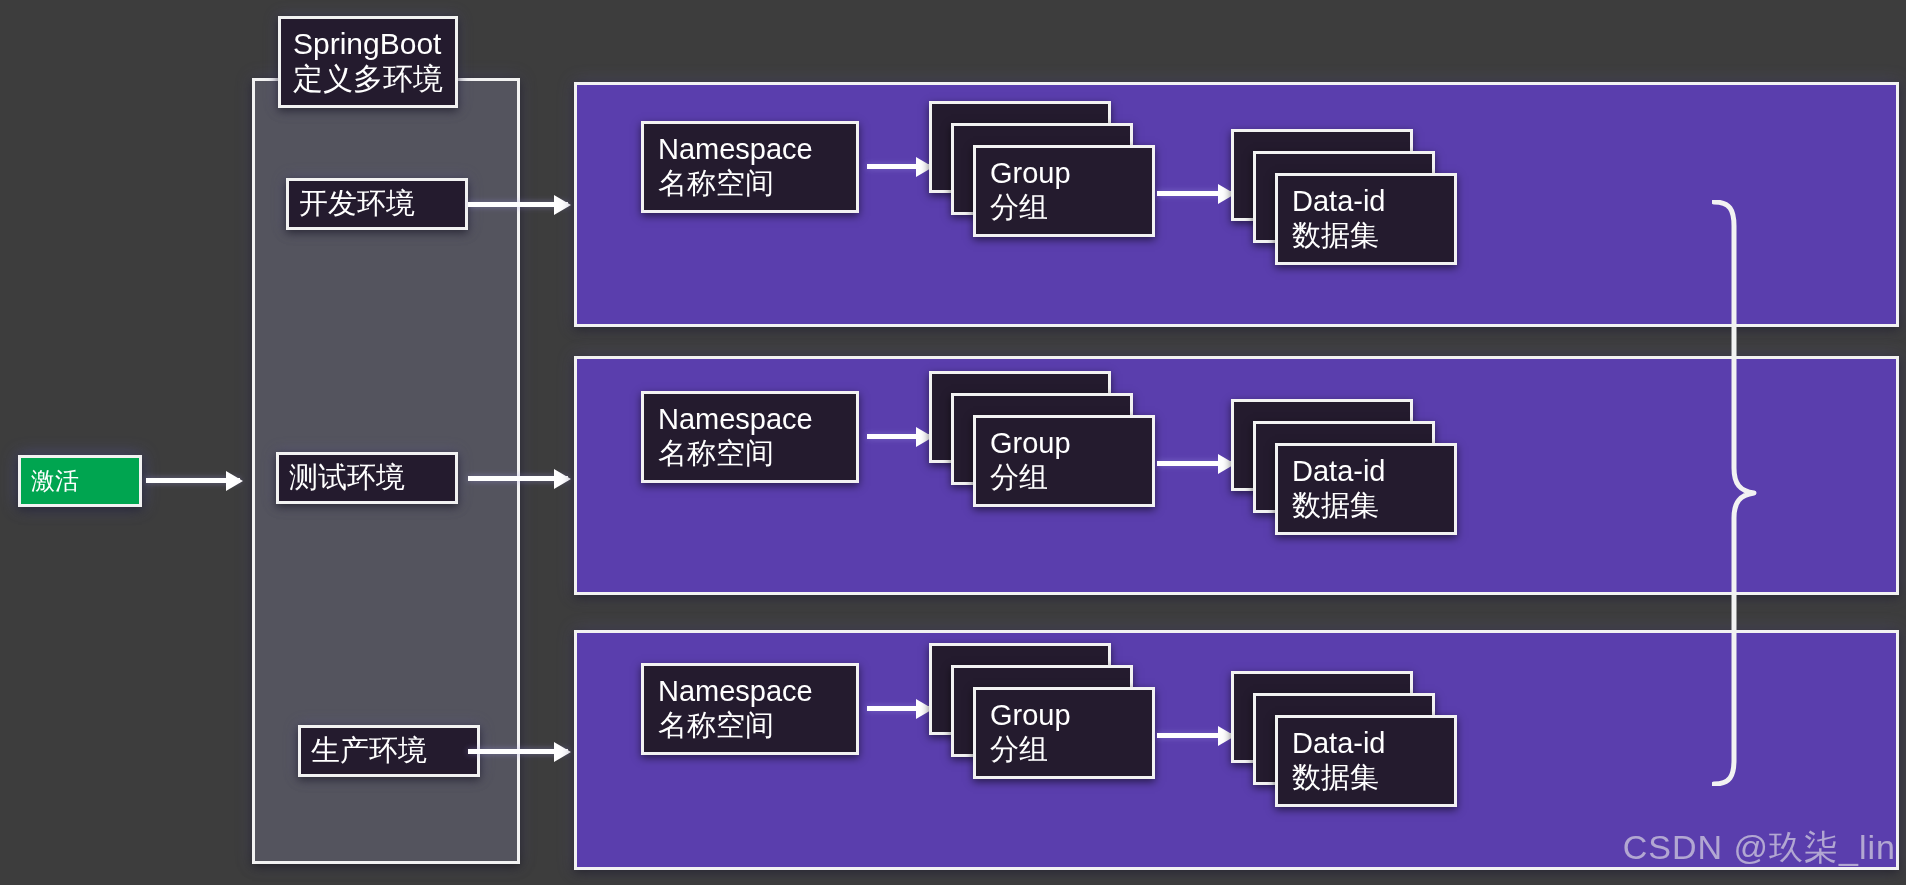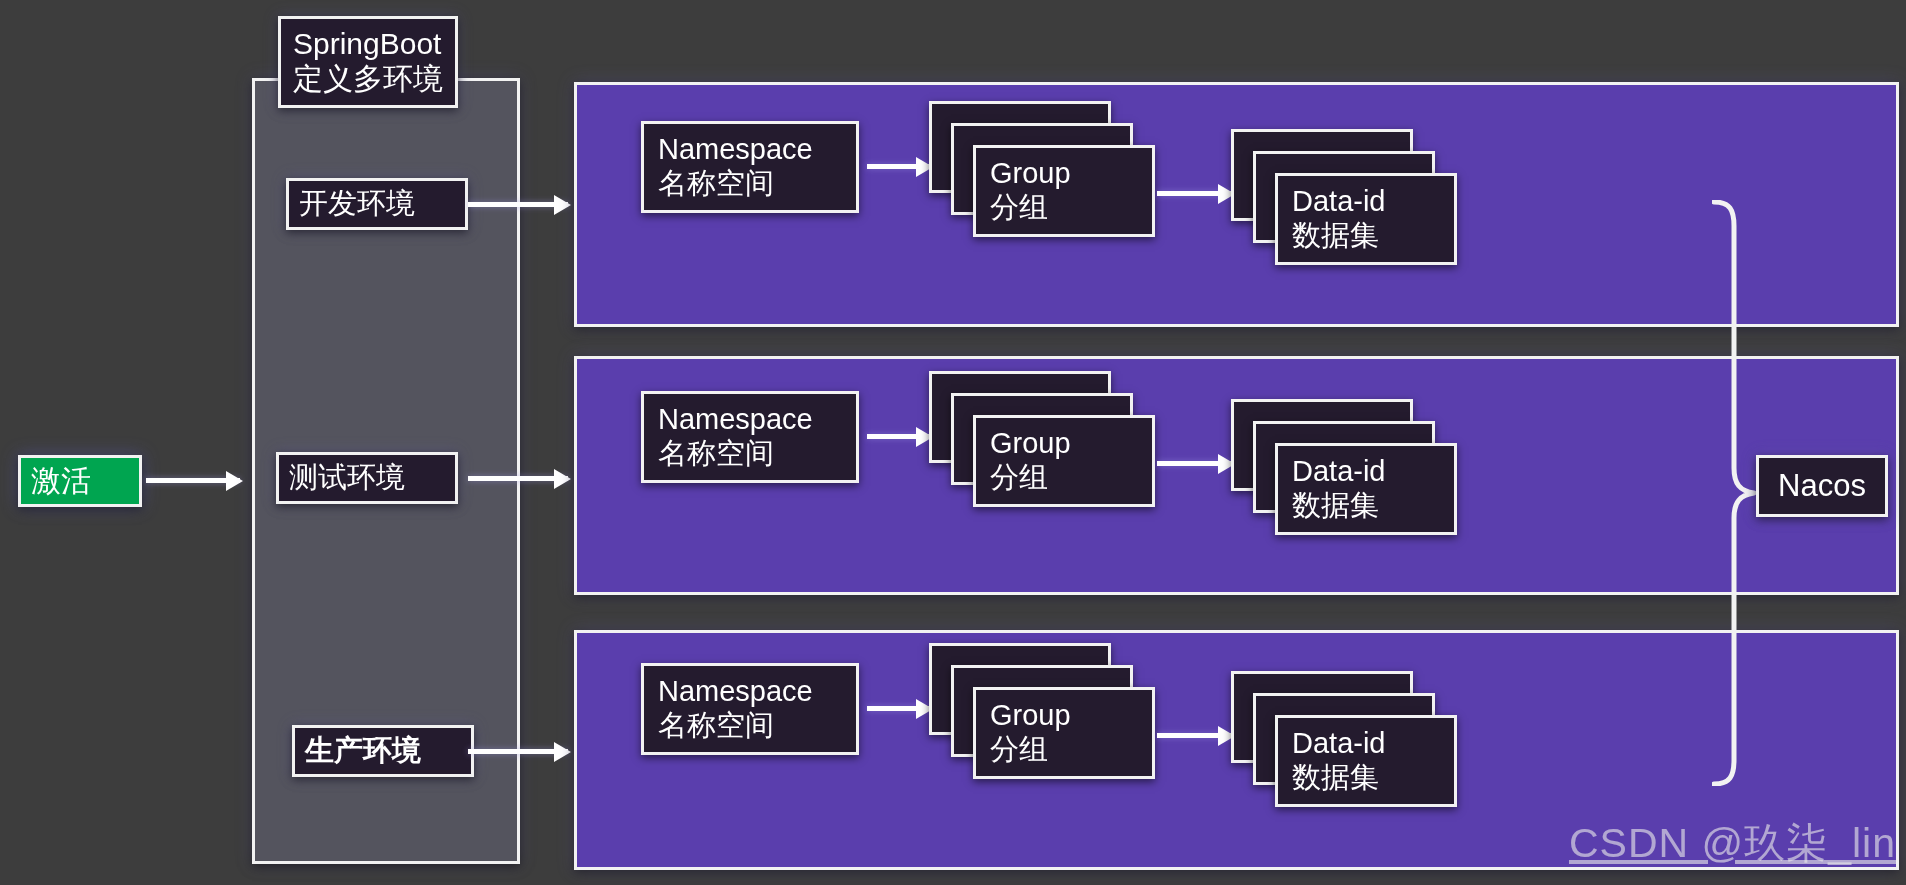--- a/index.html
+++ b/index.html
@@ -109,35 +109,34 @@
     width: 124px;
     height: 52px;
     background: #00a550;
     border: 3px solid #f2f2f2;
     box-sizing: border-box;
     color: #ffffff;
     display: flex;
     align-items: center;
     box-shadow: 0 3px 10px rgba(0,0,0,0.5), 0 0 16px rgba(110,110,215,0.45);
   }
-  #activate .ln { padding-left: 10px; font-size: 30px; white-space: nowrap; text-align: right; }
+  #activate .ln { padding-left: 10px; font-size: 24px; white-space: nowrap; text-align: right; }
 
   
   #bracket { position: absolute; left: 1712px; top: 200px; }
 
   
   #watermark {
     position: absolute;
     right: 10px;
     bottom: 14px;
     color: rgba(232,232,232,0.62);
-    font-size: 41px;
+    font-size: 34px;
     white-space: nowrap;
     letter-spacing: 1px;
-    text-decoration: underline;
   }
 </style>
 </head>
 <body>
 
 <div id="stage">
 
   <div id="activate">
     <span class="ln">激活</span>
   </div>
@@ -152,21 +151,21 @@
   </div>
 
   <div class="node" style="left:286px; top:178px; width:182px; height:52px; padding-left:10px; font-size:29px;">
     <span class="ln">开发环境</span>
   </div>
 
   <div class="node" style="left:276px; top:452px; width:182px; height:52px; padding-left:10px; font-size:29px;">
     <span class="ln">测试环境</span>
   </div>
 
-  <div class="node" style="left:292px; top:725px; width:182px; height:52px; padding-left:10px; font-size:29px;font-weight:bold;">
+  <div class="node" style="left:298px; top:725px; width:182px; height:52px; padding-left:10px; font-size:29px;">
     <span class="ln">生产环境</span>
   </div>
 
   <div class="arrow" style="left:468px; top:202px; width:100px;"></div>
   <div class="arrow" style="left:468px; top:476px; width:100px;"></div>
   <div class="arrow" style="left:468px; top:749px; width:100px;"></div>
 
   <div class="panel" style="top:82px; height:245px;">
     <div class="node" style="left:64px; top:36px; width:218px; height:92px; padding-left:14px; font-size:29px; box-shadow:0 3px 8px rgba(0,0,0,0.55);">
       <span class="ln">Namespace</span>
@@ -253,19 +252,16 @@
       </div>
     </div>
   </div>
 
   <div id="bracket">
     <svg width="60" height="586" viewBox="0 0 60 586" fill="none" aria-hidden="true">
       <path d="M2 2 C 18 2, 22 10, 22 26 L 22 268 C 22 284, 28 291, 42 293 C 28 295, 22 302, 22 318 L 22 560 C 22 576, 18 584, 2 584" stroke="#f2f2f2" stroke-width="5" fill="none" stroke-linecap="round" stroke-linejoin="round"></path>
     </svg>
   </div>
 
-  <div class="node" style="left:1756px; top:455px; width:132px; height:62px; align-items:center; justify-content:center; font-size:31px;">
-    <span class="ln">Nacos</span>
-  </div>
 
   <div id="watermark">CSDN @玖柒_lin</div>
 
 </div>
 
 </body></html>

